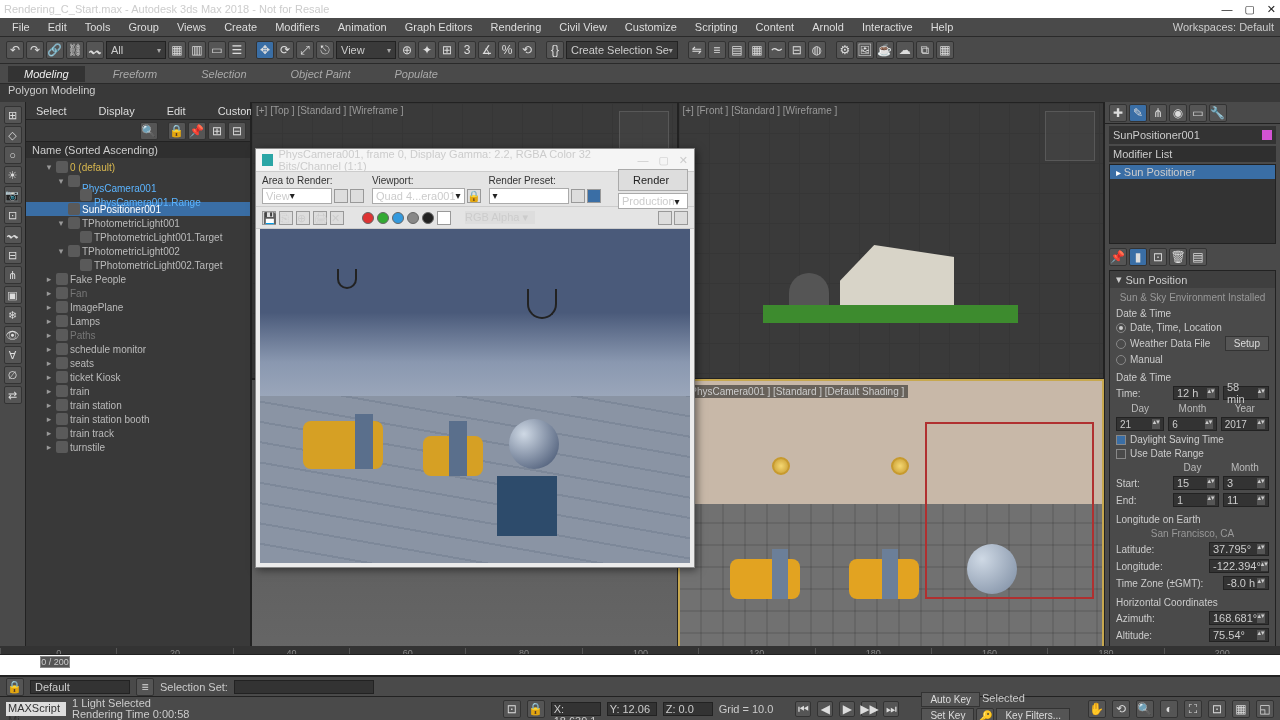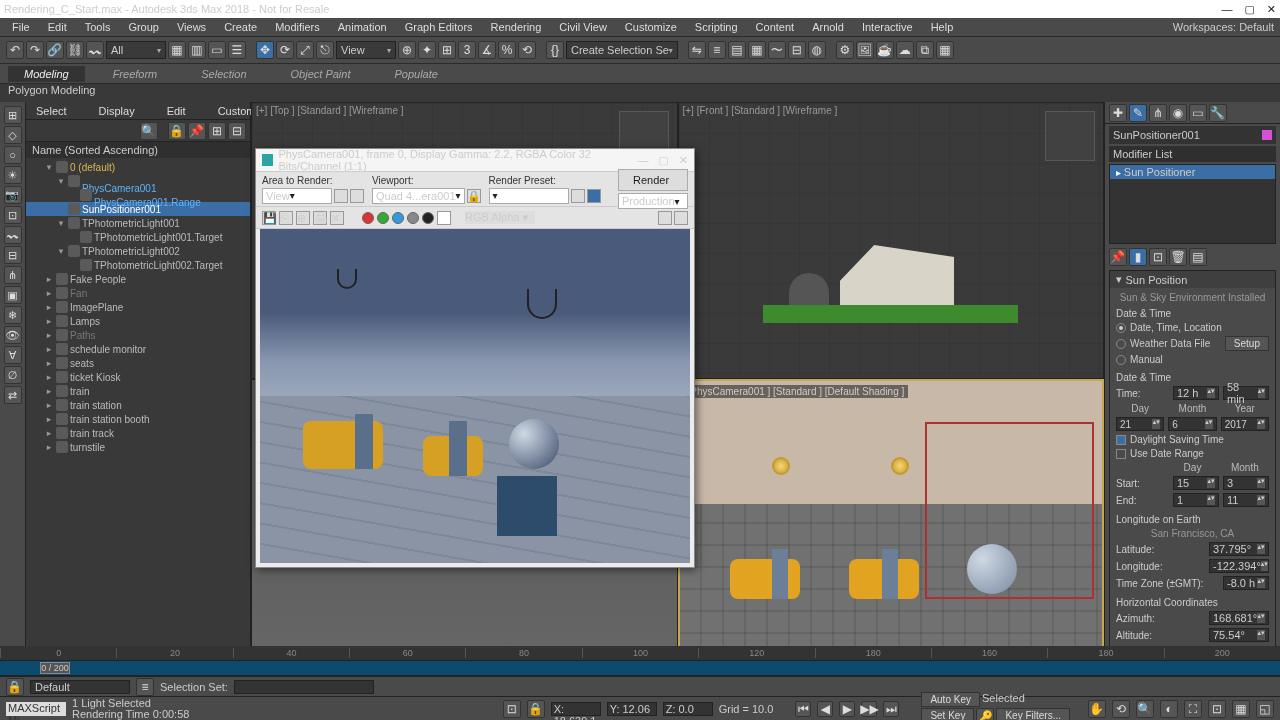--- a/index.html
+++ b/index.html
@@ -96,21 +96,21 @@
 .rfw .rbar2 .sq { width:14px; height:14px; border:1px solid #999; background:#ddd; }
 .rfw .rbar2 .dot { width:12px; height:12px; border-radius:50%; border:1px solid #666; }
 .rfw .rimage { position:absolute; top:80px; left:4px; right:4px; bottom:4px; background:linear-gradient(#4a5a7a 25%,#8a98b0 40%,#aab4c4 60%); overflow:hidden; }
 .rfw .rimage .rfloor { position:absolute; bottom:0; left:0; right:0; height:50%; background:repeating-linear-gradient(10deg,#8a94a4 0 18px,#7d8899 18px 20px); }
 .rfw .rimage .rsofa { position:absolute; width:80px; height:48px; background:#d6a024; border-radius:8px; }
 .rfw .rimage .rsph { position:absolute; width:50px; height:50px; background:radial-gradient(circle at 30% 30%,#cfd9e5,#3a4a68); border-radius:50%; }
 .rfw .rimage .rcube { position:absolute; width:60px; height:60px; background:#2d4b6b; }
 .rfw .rimage .rpers { position:absolute; width:18px; height:55px; background:#5a6f8c; }
 .rfw .rimage .rlamp { position:absolute; width:30px; height:30px; border:2px solid #222; border-radius:0 0 15px 15px; border-top:none; }
 
-.trackbar { position:absolute; left:0; right:0; bottom:44px; height:16px; background:#0c4a6e; border-top:1px solid #222; border-bottom:1px solid #222; }
+.trackbar { position:absolute; left:0; right:0; bottom:44px; height:22px; background:#ffffff; border-top:1px solid #222; border-bottom:1px solid #222; }
 .trackbar .slider { position:absolute; left:40px; top:1px; width:30px; height:12px; background:#555; border:1px solid #888; text-align:center; font-size:9px; }
 .statusbar { position:absolute; left:0; right:0; bottom:24px; height:20px; background:#4a4a4a; border-top:1px solid #222; display:flex; align-items:center; gap:6px; padding:0 6px; }
 .statusbar .sdrop { height:14px; background:#333; border:1px solid #222; padding:0 4px; min-width:100px; display:flex; align-items:center; }
 .statusbar2 { position:absolute; left:0; right:0; bottom:0; height:24px; background:#4a4a4a; border-top:1px solid #222; display:flex; align-items:center; gap:6px; padding:0 6px; }
 .statusbar2 .coord { display:flex; align-items:center; gap:2px; font-size:10px; }
 .statusbar2 .coord .val { width:50px; height:14px; background:#333; border:1px solid #222; padding:0 2px; }
 .statusbar2 .play .ico { width:16px; height:16px; }
 .timeline { position:absolute; left:0; right:0; bottom:60px; height:14px; background:#333; display:flex; align-items:center; }
 .timeline .tick { flex:1; text-align:center; font-size:9px; color:#888; border-left:1px solid #555; }
 .workspaces { position:absolute; right:6px; top:18px; height:18px; display:flex; align-items:center; gap:6px; color:#ccc; }

